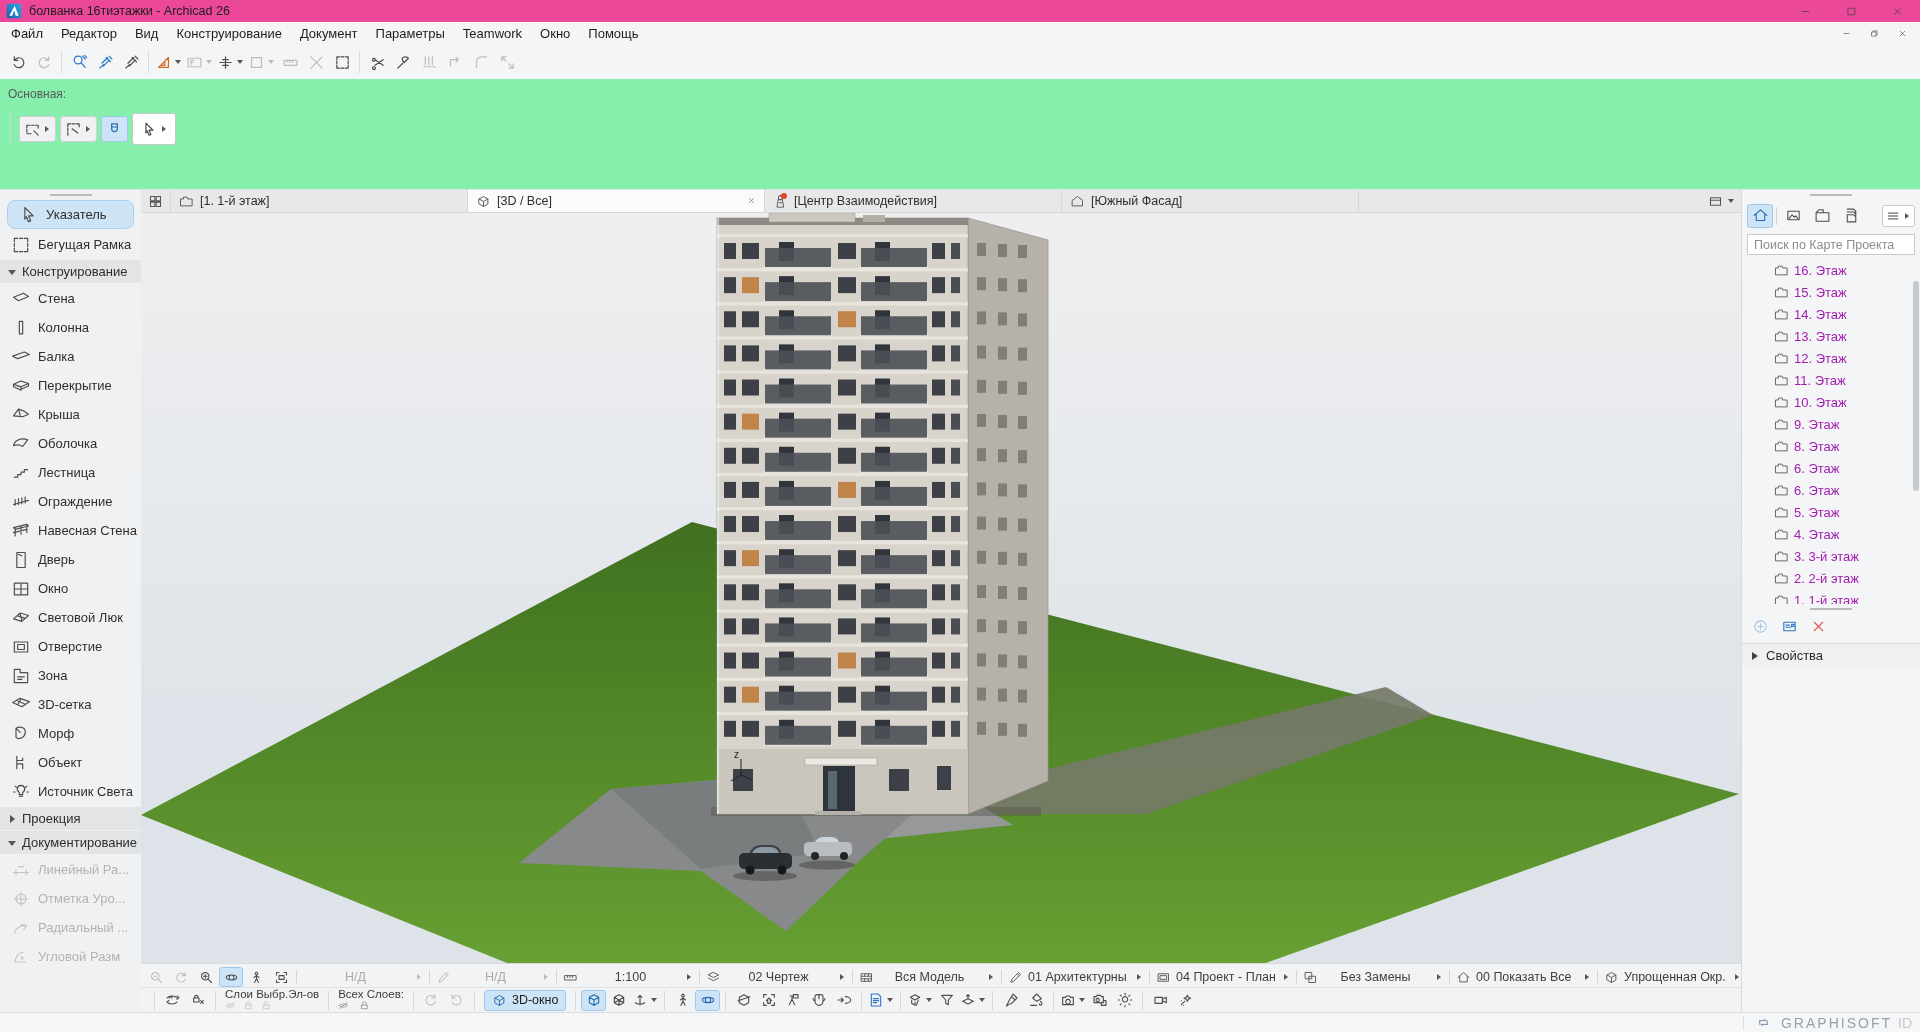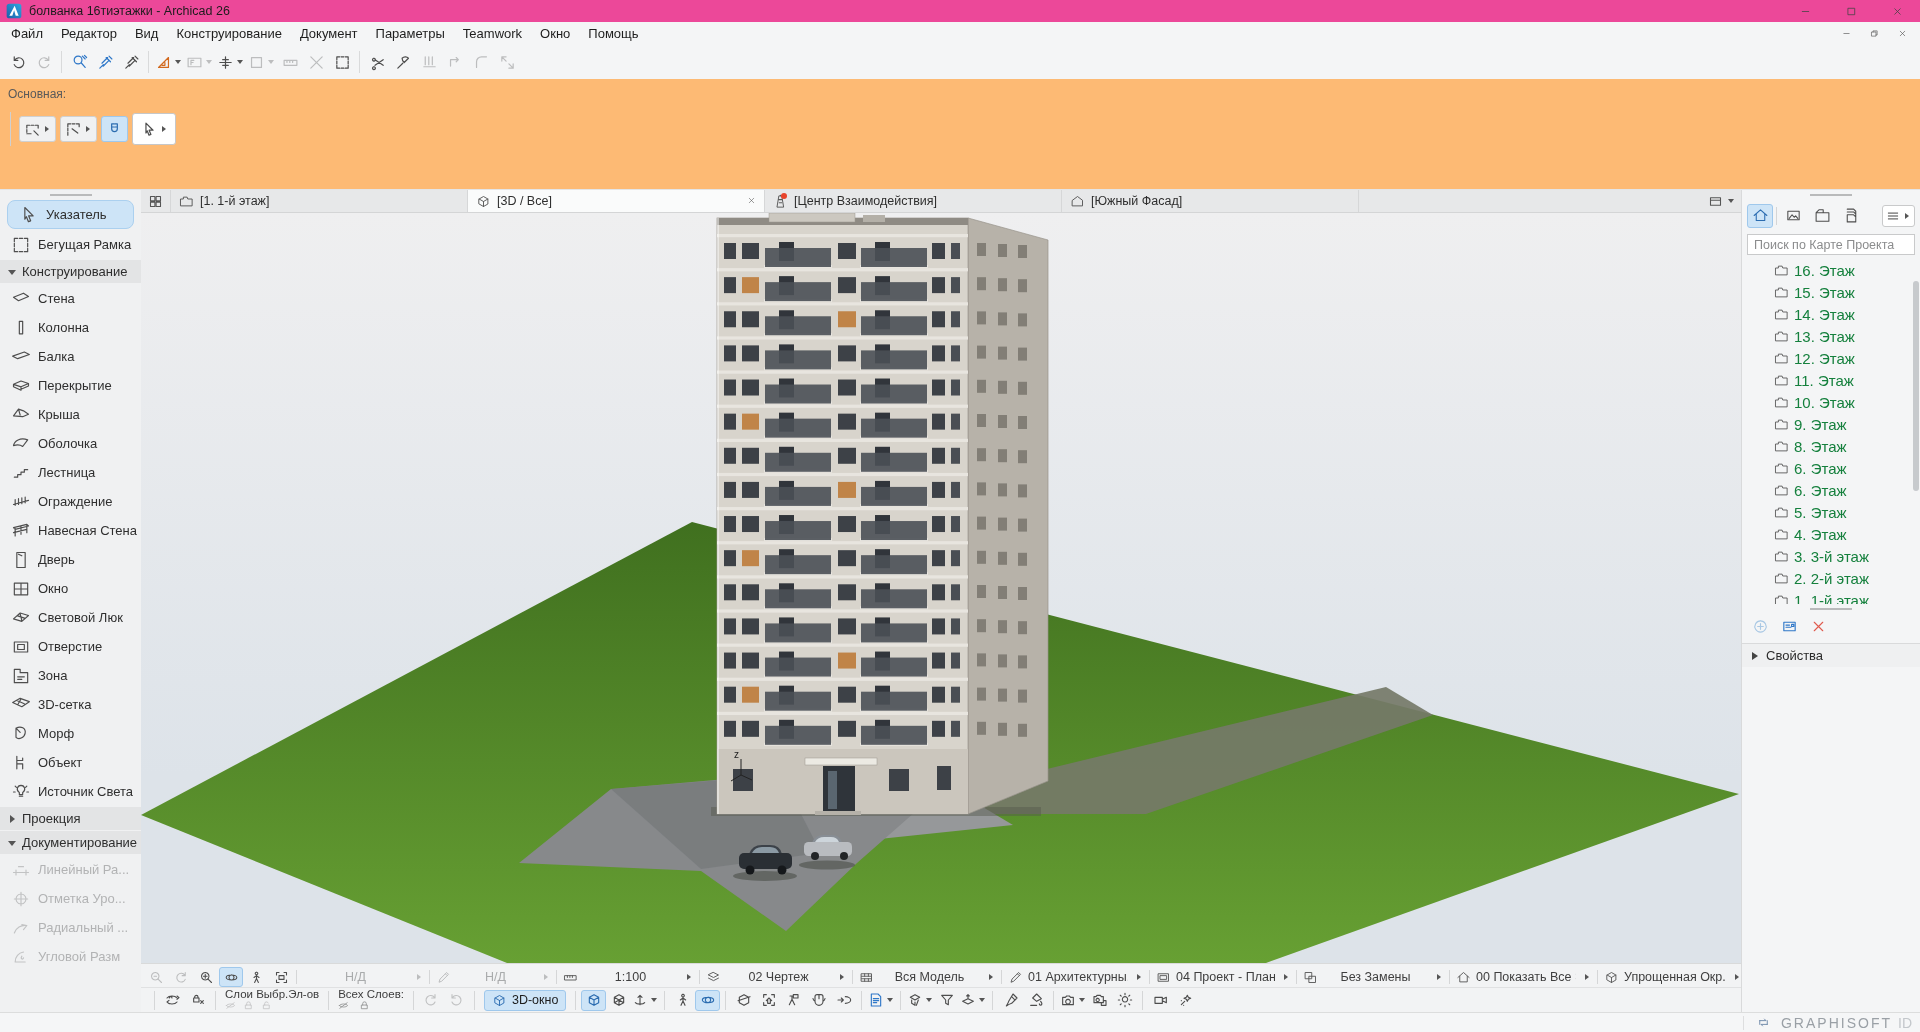--- a/index.html
+++ b/index.html
@@ -23,21 +23,21 @@
   .toolbar{height:34px;background:#f4f5f6;display:flex;align-items:center;padding-left:5px;flex:none}
   .tbtn{height:26px;min-width:26px;padding:0 2px;display:flex;align-items:center;justify-content:center;border-radius:3px;color:#4d4d4d}
   .tbtn.dis{color:#bcbdbe}
   .tbtn.c-blue{color:#2e77c8}
   .tbtn.c-orange{color:#d2691e}
   .tsep{width:1px;height:22px;background:#d9dadb;margin:0 4px;flex:none}
   .ic{width:17px;height:17px;fill:none;stroke:currentColor;stroke-width:1.7;stroke-linecap:round;stroke-linejoin:round;flex:none}
   .caret{width:8px;height:6px;fill:#555;margin-left:2px;flex:none}
   .dis .caret{fill:#bcbdbe}
   
-  .infobar{height:111px;background:#fdba74;flex:none;position:relative;border-bottom:1px solid #e4e5e6}
+  .infobar{height:111px;background:#86efac;flex:none;position:relative;border-bottom:1px solid #e4e5e6}
   .infobar .lbl{position:absolute;left:8px;top:8px;font-size:12px;color:#5a5a5a}
   .infobar .row{position:absolute;left:10px;top:33px;display:flex;align-items:center;gap:4px;border-left:1px solid #cfd0d1;padding-left:8px;height:34px}
   .ib-btn{height:26px;display:flex;align-items:center;justify-content:center;padding:0 4px;border:1px solid #cfd0d1;border-radius:3px;background:#f0f1f2;color:#4d4d4d}
   .ib-btn.active{background:#cde4f7;border-color:#9fc8ec;color:#2b6cb0}
   .ib-btn.raised{background:#ffffff;border-color:#c6c7c8;height:32px;min-width:44px}
   
   .main{display:flex;height:822px;flex:none}
   
   .toolbox{width:141px;background:#f0f1f2;flex:none;overflow:hidden}
   .grip{height:9px;display:flex;align-items:center;justify-content:center}
@@ -91,21 +91,21 @@
   
   .navigator{width:179px;background:#f4f5f6;border-left:1px solid #d9dadb;display:flex;flex-direction:column;flex:none}
   .nav-icons{height:33px;display:flex;align-items:center;padding:0 5px;gap:3px;flex:none}
   .nbtn{height:24px;min-width:26px;display:flex;align-items:center;justify-content:center;border-radius:3px;color:#4d4d4d}
   .nbtn.active{background:#cde4f7;border:1px solid #9fc8ec;color:#2b6cb0}
   .nbtn .ic{width:17px;height:17px;stroke-width:1.5}
   .nav-menu{margin-left:auto;border:1px solid #c9cacb;border-radius:3px;background:#fff;height:22px;display:flex;align-items:center;padding:0 3px;color:#444;gap:1px}
   .nav-search{padding:2px 5px 4px;flex:none}
   .nav-search input{width:100%;height:21px;border:1px solid #c9cacb;background:#fff;font-size:12.5px;padding:0 6px;color:#333;font-family:inherit}
   .nav-search input::placeholder{color:#8b8c8d}
-  .nav-tree{flex:1;overflow:hidden;position:relative;font-size:15px;color:#15803d}
+  .nav-tree{flex:1;overflow:hidden;position:relative;font-size:13px;color:#a21caf}
   .trow{height:22px;display:flex;align-items:center;gap:5px;white-space:nowrap;overflow:hidden;padding-right:2px}
   .trow .ic{width:15px;height:15px;stroke-width:1.4;color:#555;flex:none}
   .scrollthumb{position:absolute;right:1px;top:22px;width:6px;height:210px;background:#c7cacd;border-radius:3px}
   .nav-actions{height:30px;display:flex;align-items:center;gap:12px;padding:0 10px;flex:none}
   .nav-actions .ic{width:17px;height:17px;stroke-width:1.6}
   .act-plus{color:#a9c8e4}.act-card{color:#2e77c8}.act-x{color:#e05a4e}
   .props{height:24px;border-top:1px solid #d9dadb;display:flex;align-items:center;gap:7px;padding:0 9px;background:#eff0f1;flex:none;color:#2c2c2c}
   .props .tri{width:8px;height:8px;fill:#444}
   .nav-fill{flex:1;background:#f4f5f6}
   

